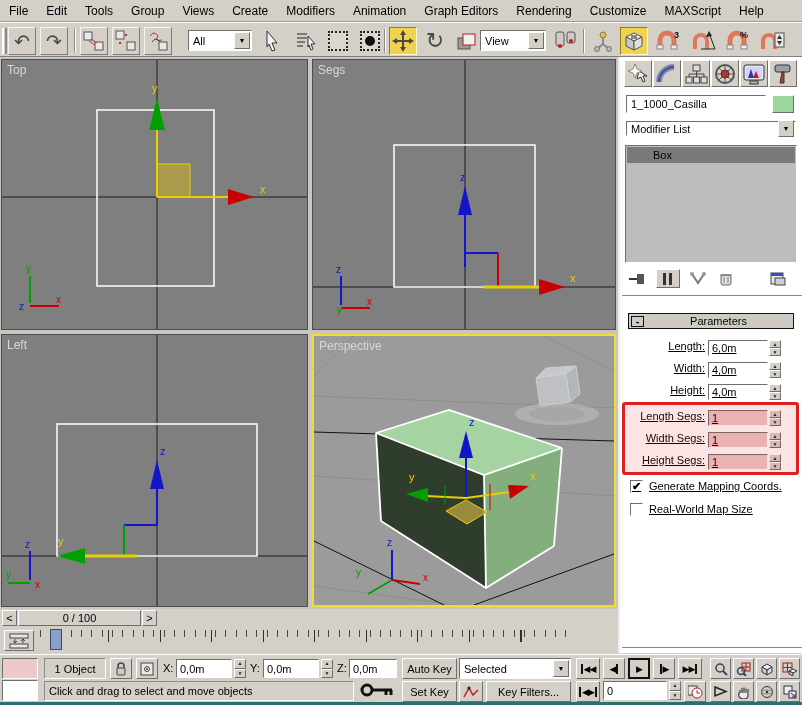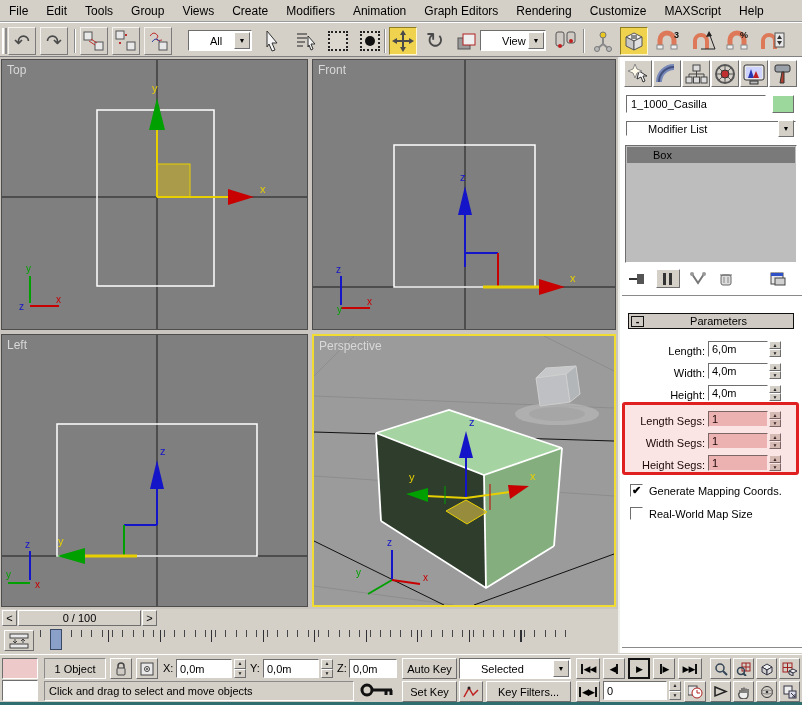--- a/index.html
+++ b/index.html
@@ -20,36 +20,36 @@
   #toolbar{position:absolute;left:0;top:22px;width:802px;height:35px;background:#d4d0c8;
            border-top:1px solid #fff;border-bottom:1px solid #808080;}
   .tbtn{position:absolute;top:4px;width:28px;height:28px;display:flex;align-items:center;justify-content:center;
         background:#d4d0c8;border:1px solid;border-color:#f5f3ef #7a7a7a #7a7a7a #f5f3ef;}
   .tbtn.on{background:#efd34f;border-color:#8f7f20 #fff8d0 #fff8d0 #8f7f20;}
   .tsep{position:absolute;top:6px;width:2px;height:24px;border-left:1px solid #8a8a8a;border-right:1px solid #fff;}
   .handle{position:absolute;left:2px;top:5px;width:5px;height:26px;
           border-left:2px solid #fff;border-right:2px solid #8a8a8a;}
   .combo{position:absolute;height:21px;background:#fff;border:1px solid;border-color:#6e6e6e #fff #fff #6e6e6e;
          display:flex;align-items:center;}
-  .combo .cv{flex:1;padding-left:21px;}
+  .combo .cv{flex:1;padding-left:4px;}
   .combo .ca{width:16px;height:17px;margin:1px;background:#d4d0c8;border:1px solid;
              border-color:#fff #6e6e6e #6e6e6e #fff;font-size:7px;display:flex;align-items:center;justify-content:center;}
   .g-undo{font-size:19px;color:#4a4a4a;line-height:1;}
   
   #vpzone{position:absolute;left:0;top:57px;width:618px;height:552px;background:#cac6bf;}
   .vp{position:absolute;background:#7f7f7f;border:1px solid #4d4d4d;overflow:hidden;}
   .vp svg{position:absolute;left:0;top:0;}
   .vplabel{position:absolute;left:5px;top:3px;color:#d8d8d8;font-size:12px;z-index:5;}
   #vp-persp{background:#9b9b9b;border:2px solid #f1dd32;}
   
   #cmdpanel{position:absolute;left:618px;top:57px;width:184px;height:596px;background:#ffffff;
             border-left:2px solid #efefea;}
   .cmd-tab{position:absolute;top:3px;width:28px;height:27px;background:#d4d0c8;border:1px solid;
            border-color:#fff #6e6e6e #6e6e6e #fff;display:flex;align-items:center;justify-content:center;}
-  .fieldrow{position:absolute;height:17px;display:flex;align-items:flex-end;}
+  .fieldrow{position:absolute;height:17px;display:flex;align-items:flex-start;text-decoration:underline;}
   .pfield{background:#fff;border:1px solid;border-color:#6e6e6e #fff #fff #6e6e6e;height:16px;
           padding:1px 3px;width:60px;}
   .pfield.pink{background:#eec6c6;}
   .spin{width:12px;height:16px;display:flex;flex-direction:column;margin-left:1px;}
   .spin span{flex:1;background:#d4d0c8;border:1px solid;border-color:#fff #6e6e6e #6e6e6e #fff;
              font-size:5px;line-height:6px;text-align:center;color:#222;overflow:hidden;}
   .plabel{text-align:right;padding-right:3px;}
   .chk{width:13px;height:13px;background:#fff;border:1px solid;border-color:#6e6e6e #fff #fff #6e6e6e;
        font-size:11px;line-height:11px;text-align:center;font-weight:bold;}
   
@@ -241,21 +241,21 @@
           <line x1="28" y1="243" x2="28" y2="216" stroke="#00a000" stroke-width="2"></line>
           <line x1="28" y1="246" x2="57" y2="246" stroke="#c80000" stroke-width="2"></line>
           <text x="24" y="212" fill="#00a000" font-size="10">y</text>
           <text x="54" y="243" fill="#c80000" font-size="10">x</text>
           <text x="17" y="250" fill="#1414c8" font-size="10">z</text>
         </g>
       </svg>
     </div>
 
     <div class="vp" style="left:312px;top:2px;width:304px;height:271px">
-      <span class="vplabel">Front</span>
+      <span class="vplabel">Segs</span>
       <svg width="304" height="271" viewBox="0 0 304 271">
         <g>
           <line x1="152" y1="0" x2="152" y2="271" stroke="#1d1d1d"></line>
           <line x1="0" y1="227" x2="304" y2="227" stroke="#1d1d1d"></line>
         </g>
         <rect x="81" y="85" width="141" height="142" fill="none" stroke="#fff" stroke-width="1.5"></rect>
         <g>
           <line x1="152" y1="150" x2="152" y2="207" stroke="#1414c8" stroke-width="2"></line>
           <polygon points="152,126 145,155 159,155" fill="#1414c8"></polygon>
           <line x1="152" y1="193" x2="185" y2="193" stroke="#1414c8" stroke-width="2"></line>

